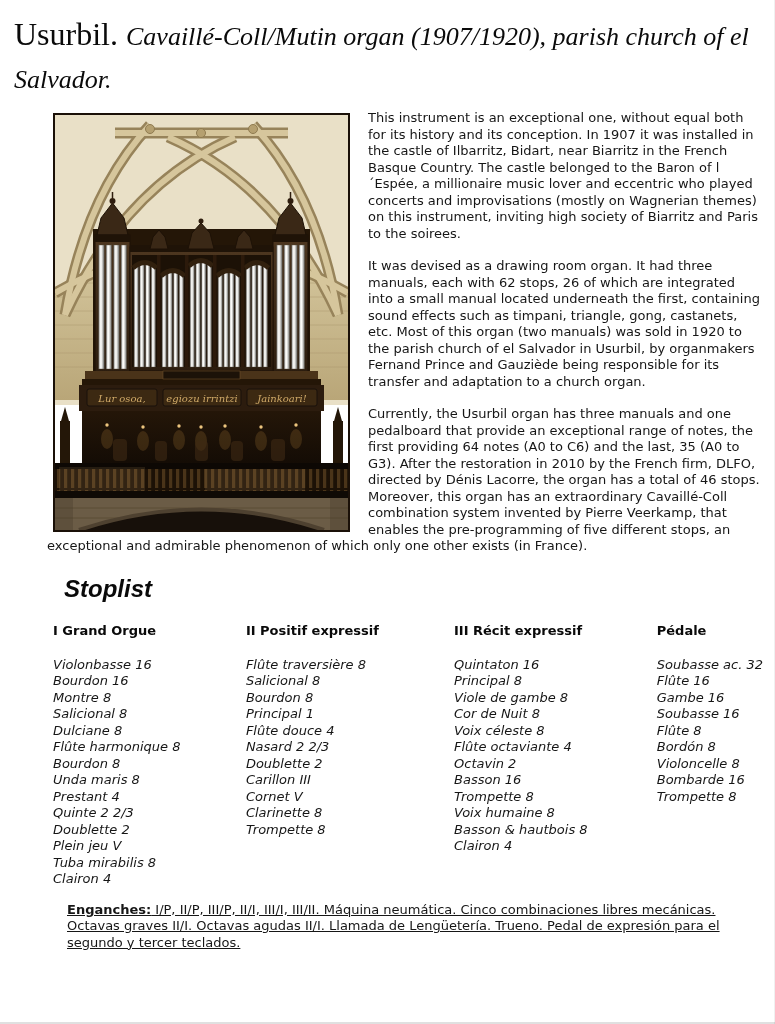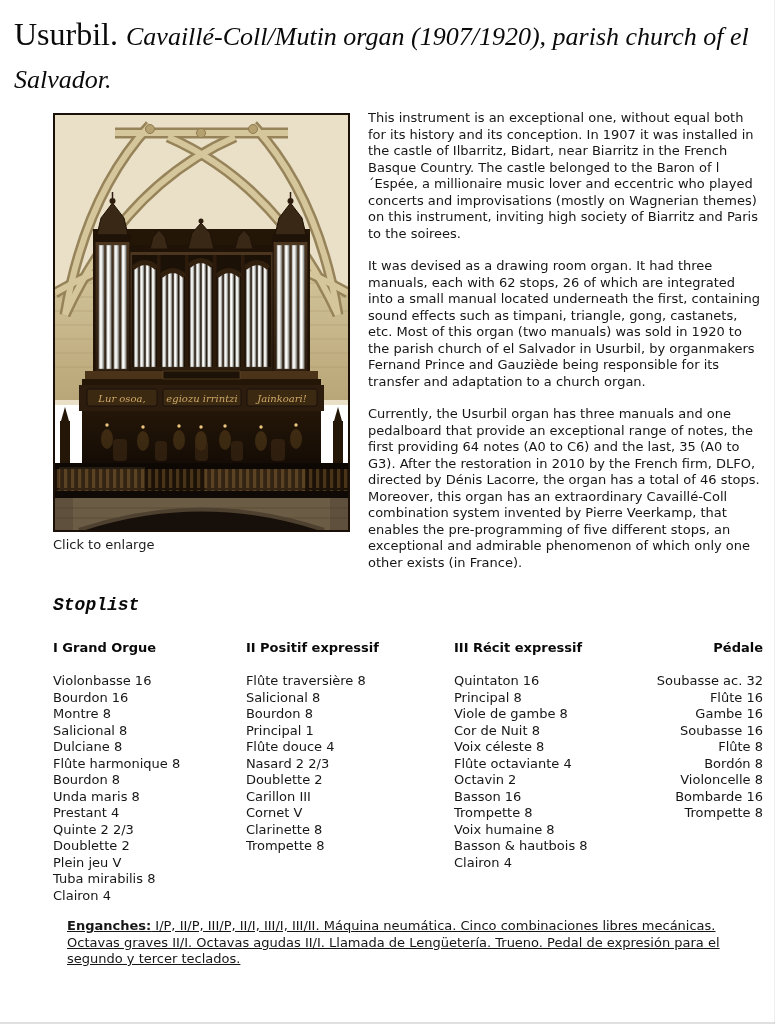--- a/index.html
+++ b/index.html
@@ -16,31 +16,31 @@
     font-size:32px;line-height:40px;margin:6px 0 0 0;color:#0a0a0a;
   }
   h1 .title-rest{font-style:italic;font-size:26px;}
   .content{padding-left:33px;margin-top:10px;}
   figure{float:left;width:293px;margin:3px 22px 4px 6px;padding:0;}
   .photo-frame{width:293px;height:415px;border:2px solid #1a1008;display:block;}
   figcaption{margin-top:5px;color:#1c1c1c;}
   .article p{margin:0 0 16px 0;}
   .stoplist{clear:both;margin-top:26px;}
   .stoplist h2{
-    font-family:Liberation Mono, monospace;font-style:italic;font-weight:700;
-    font-size:18px;margin:0 0 0 6px;color:#0a0a0a;
+    font-family:Liberation Sans, sans-serif;font-style:italic;font-weight:700;
+    font-size:24px;margin:0 0 0 17px;color:#0a0a0a;
   }
   .columns{display:flex;margin:26px 0 0 6px;gap:39px;}
   .division{box-sizing:border-box;}
   .division:nth-child(1){width:172px;}
   .division:nth-child(2){width:189px;}
   .division:nth-child(3){width:183px;}
-  .division:nth-child(4){flex:1;text-align:right;}
+  .division:nth-child(4){flex:1;}
   .division h3{font-size:13px;font-weight:700;margin:0 0 17px 0;color:#0a0a0a;}
-  .stop-item{line-height:16.5px;white-space:nowrap;}
+  .stop-item{line-height:16.5px;white-space:nowrap;font-style:italic;}
   .foot{margin:14px 0 0 20px;text-decoration:underline;}
   .foot b{font-weight:700;}
 </style>
 </head>
 <body>
 
 <h1><span>Usurbil.</span> <span class="title-rest">Cavaillé-Coll/Mutin organ (1907/1920), parish church of el Salvador.</span></h1>
 
 <div class="content">
 
@@ -248,21 +248,20 @@
       <g>
         <rect x="0" y="383" width="293" height="32" fill="#6b5c46"></rect>
         <line x1="0" y1="393" x2="293" y2="393" stroke="#54472f" opacity="0.7"></line>
         <line x1="0" y1="403" x2="293" y2="403" stroke="#54472f" opacity="0.7"></line>
         <path d="M24,415 Q146,374 269,415 Z" fill="#17100a"></path>
         <path d="M24,415 Q146,374 269,415" fill="none" stroke="#4e4130" stroke-width="4"></path>
         <rect x="0" y="383" width="18" height="32" fill="#4a3e2d" opacity="0.4"></rect>
         <rect x="275" y="383" width="18" height="32" fill="#4a3e2d" opacity="0.4"></rect>
       </g>
     </svg>
-    <figcaption>Click to enlarge</figcaption>
   </figure>
 
   <div class="article">
     <p>This instrument is an exceptional one, without equal both for its history and its conception. In 1907 it was installed in the castle of Ilbarritz, Bidart, near Biarritz in the French Basque Country. The castle belonged to the Baron of l´Espée, a millionaire music lover and eccentric who played concerts and improvisations (mostly on Wagnerian themes) on this instrument, inviting high society of Biarritz and Paris to the soirees.</p>
     <p>It was devised as a drawing room organ. It had three manuals, each with 62 stops, 26 of which are integrated into a small manual located underneath the first, containing sound effects such as timpani, triangle, gong, castanets, etc. Most of this organ (two manuals) was sold in 1920 to the parish church of el Salvador in Usurbil, by organmakers Fernand Prince and Gauziède being responsible for its transfer and adaptation to a church organ.</p>
     <p>Currently, the Usurbil organ has three manuals and one pedalboard that provide an exceptional range of notes, the first providing 64 notes (A0 to C6) and the last, 35 (A0 to G3). After the restoration in 2010 by the French firm, DLFO, directed by Dénis Lacorre, the organ has a total of 46 stops. Moreover, this organ has an extraordinary Cavaillé-Coll combination system invented by Pierre Veerkamp, that enables the pre-programming of five different stops, an exceptional and admirable phenomenon of which only one other exists (in France).</p>
   </div>
 
   <div class="stoplist">
     <h2>Stoplist</h2>

